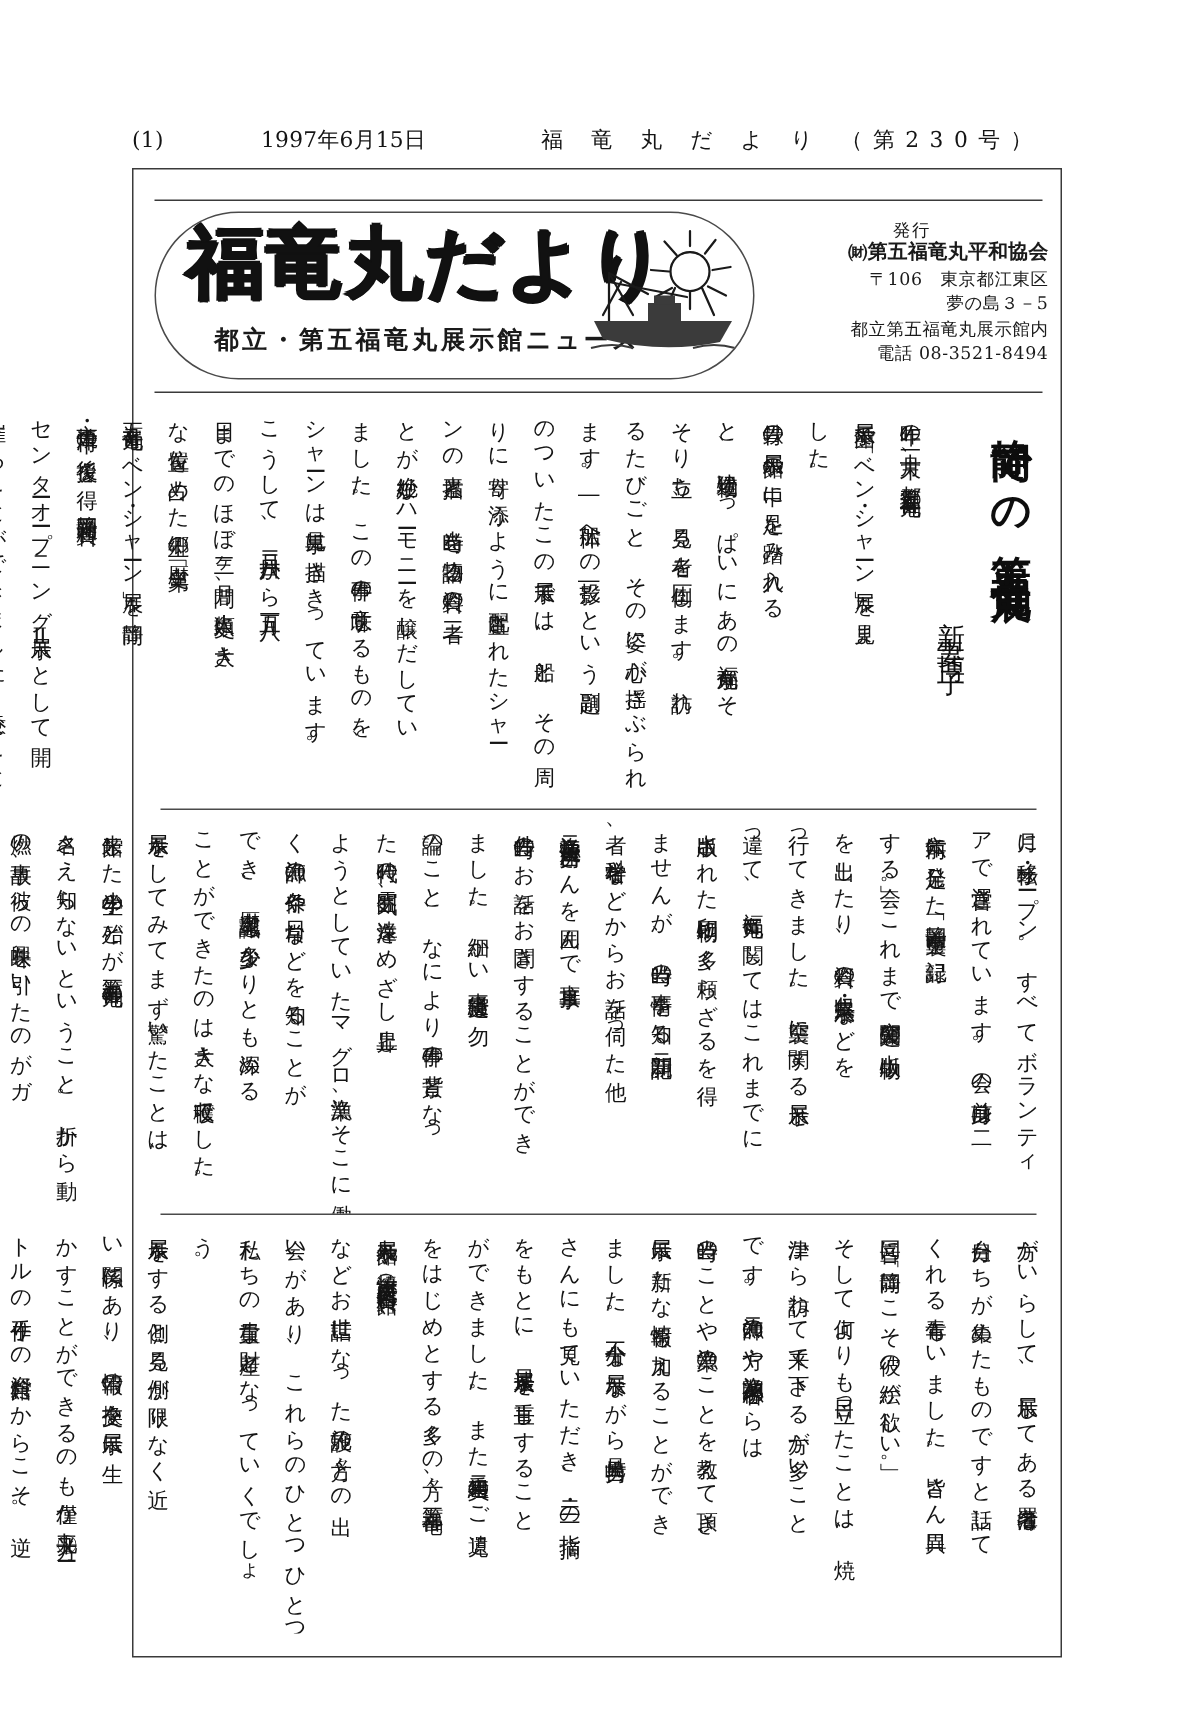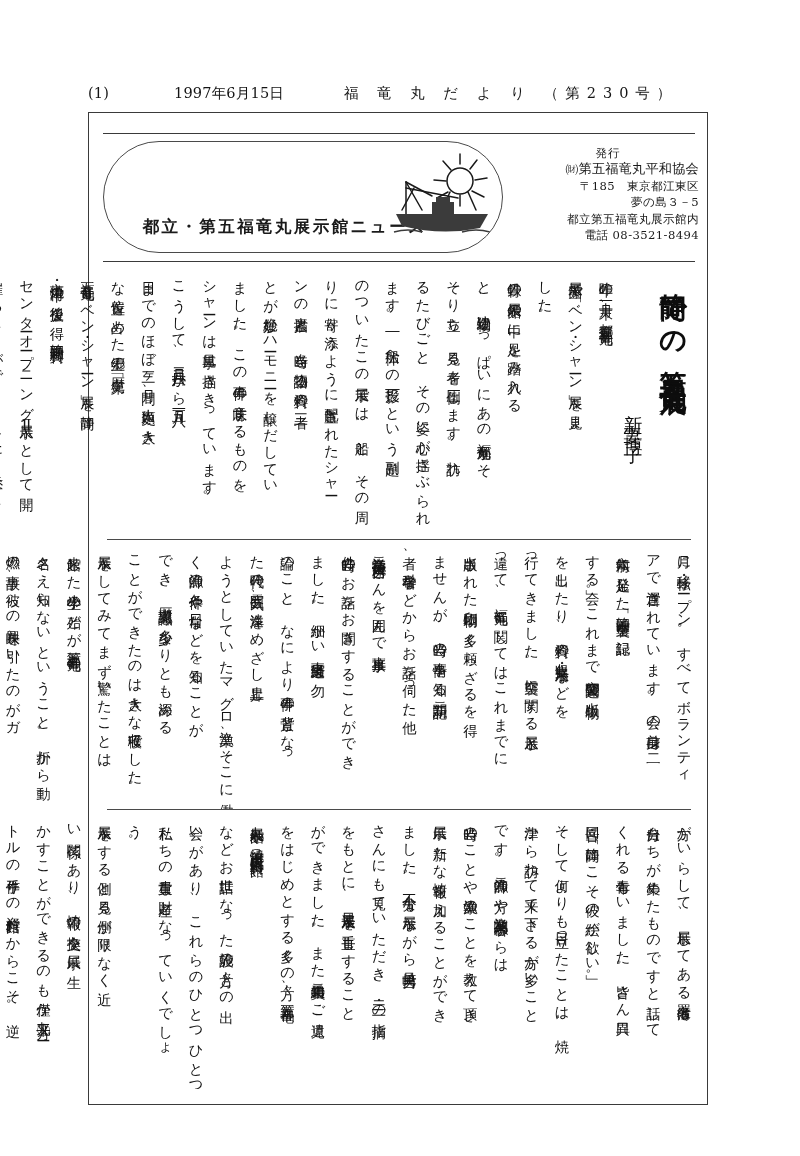--- a/index.html
+++ b/index.html
@@ -32,21 +32,21 @@
   #page-header .pg-no {
     width: 46px;
     text-align: left;
   }
   #page-header .pg-date {
     width: 190px;
     text-align: center;
   }
   #page-header .pg-title {
     flex: 1;
-    text-align: left;
+    text-align: center;
     letter-spacing: 7px;
     padding-left: 20px;
   }
 
   
   #frame {
     position: absolute;
     left: 88px;
     top: 112px;
     width: 620px;
@@ -127,21 +127,21 @@
     color: #1a1a1a;
     white-space: nowrap;
   }
   #publisher .pub-lead {
     text-align: center;
     padding-left: 4px;
     letter-spacing: 1px;
   }
   #publisher .pub-org {
     font-size: 13.2px;
-    font-weight: normal;
+    font-weight: bold;
     letter-spacing: 0.2px;
   }
 
   
   #article {
     position: absolute;
     left: 12px;
     top: 158px;
     width: 596px;
     height: 822px;
@@ -225,20 +225,21 @@
   <span class="pg-date">1997年6月15日</span>
   <span class="pg-title">福 竜 丸 だ よ り （第230号）</span>
 </div>
 
 <div id="frame">
 
   <div class="rule" id="rule-top"></div>
   <div class="rule" id="rule-bot"></div>
 
   <div id="masthead">
+    <div id="masthead-title">福竜丸だより</div>
     <div id="masthead-sub">都立・第五福竜丸展示館ニュース</div>
     <svg id="boat-icon" viewBox="0 0 104 98">
       <g stroke="#1a1a1a" stroke-width="1.5" fill="none" stroke-linecap="round">
         <circle cx="68" cy="33" r="13" fill="#ffffff"></circle>
         <line x1="68" y1="6" x2="68" y2="16"></line>
         <line x1="85" y1="12" x2="78" y2="21"></line>
         <line x1="95" y1="30" x2="83" y2="32"></line>
         <line x1="92" y1="49" x2="80" y2="43"></line>
         <line x1="51" y1="13" x2="59" y2="22"></line>
         <line x1="42" y1="32" x2="54" y2="33"></line>
@@ -256,21 +257,21 @@
       <rect x="40" y="54" width="22" height="12" fill="#3b3b3b"></rect>
       <rect x="44" y="49" width="14" height="6" fill="#3b3b3b"></rect>
       <path d="M2 84 Q16 80 30 84" stroke="#3b3b3b" stroke-width="1.4" fill="none"></path>
       <path d="M70 84 Q84 80 98 84" stroke="#3b3b3b" stroke-width="1.4" fill="none"></path>
     </svg>
   </div>
 
   <div id="publisher">
     <div class="pub-lead">発行</div>
     <div class="pub-org">㈶第五福竜丸平和協会</div>
-    <div>〒185　東京都江東区</div>
+    <div>〒106　東京都江東区</div>
     <div>夢の島３－5</div>
     <div>都立第五福竜丸展示館内</div>
     <div>電話 08-3521-8494</div>
   </div>
 
   <div id="article">
 
     <div class="band-sep" id="sep-1"></div>
     <div class="band-sep" id="sep-2"></div>
 

